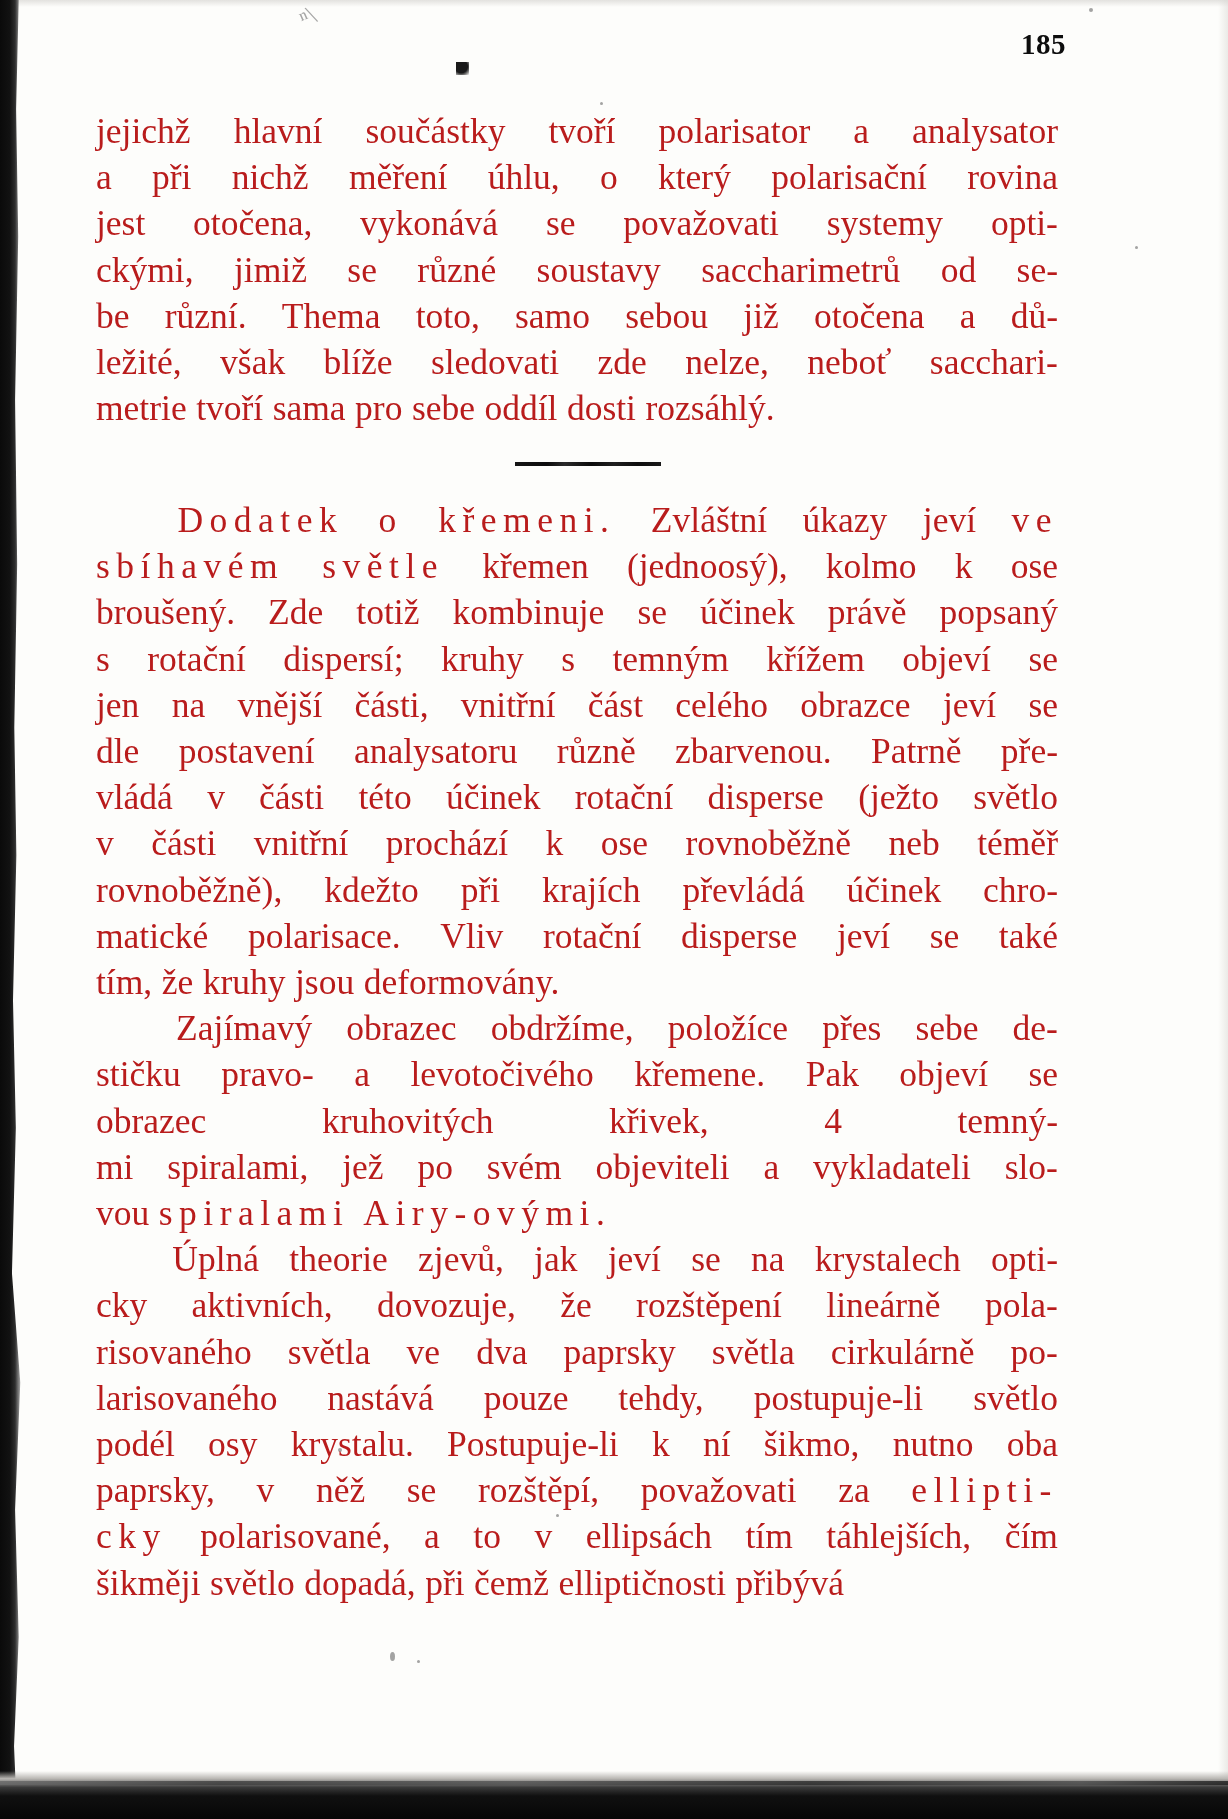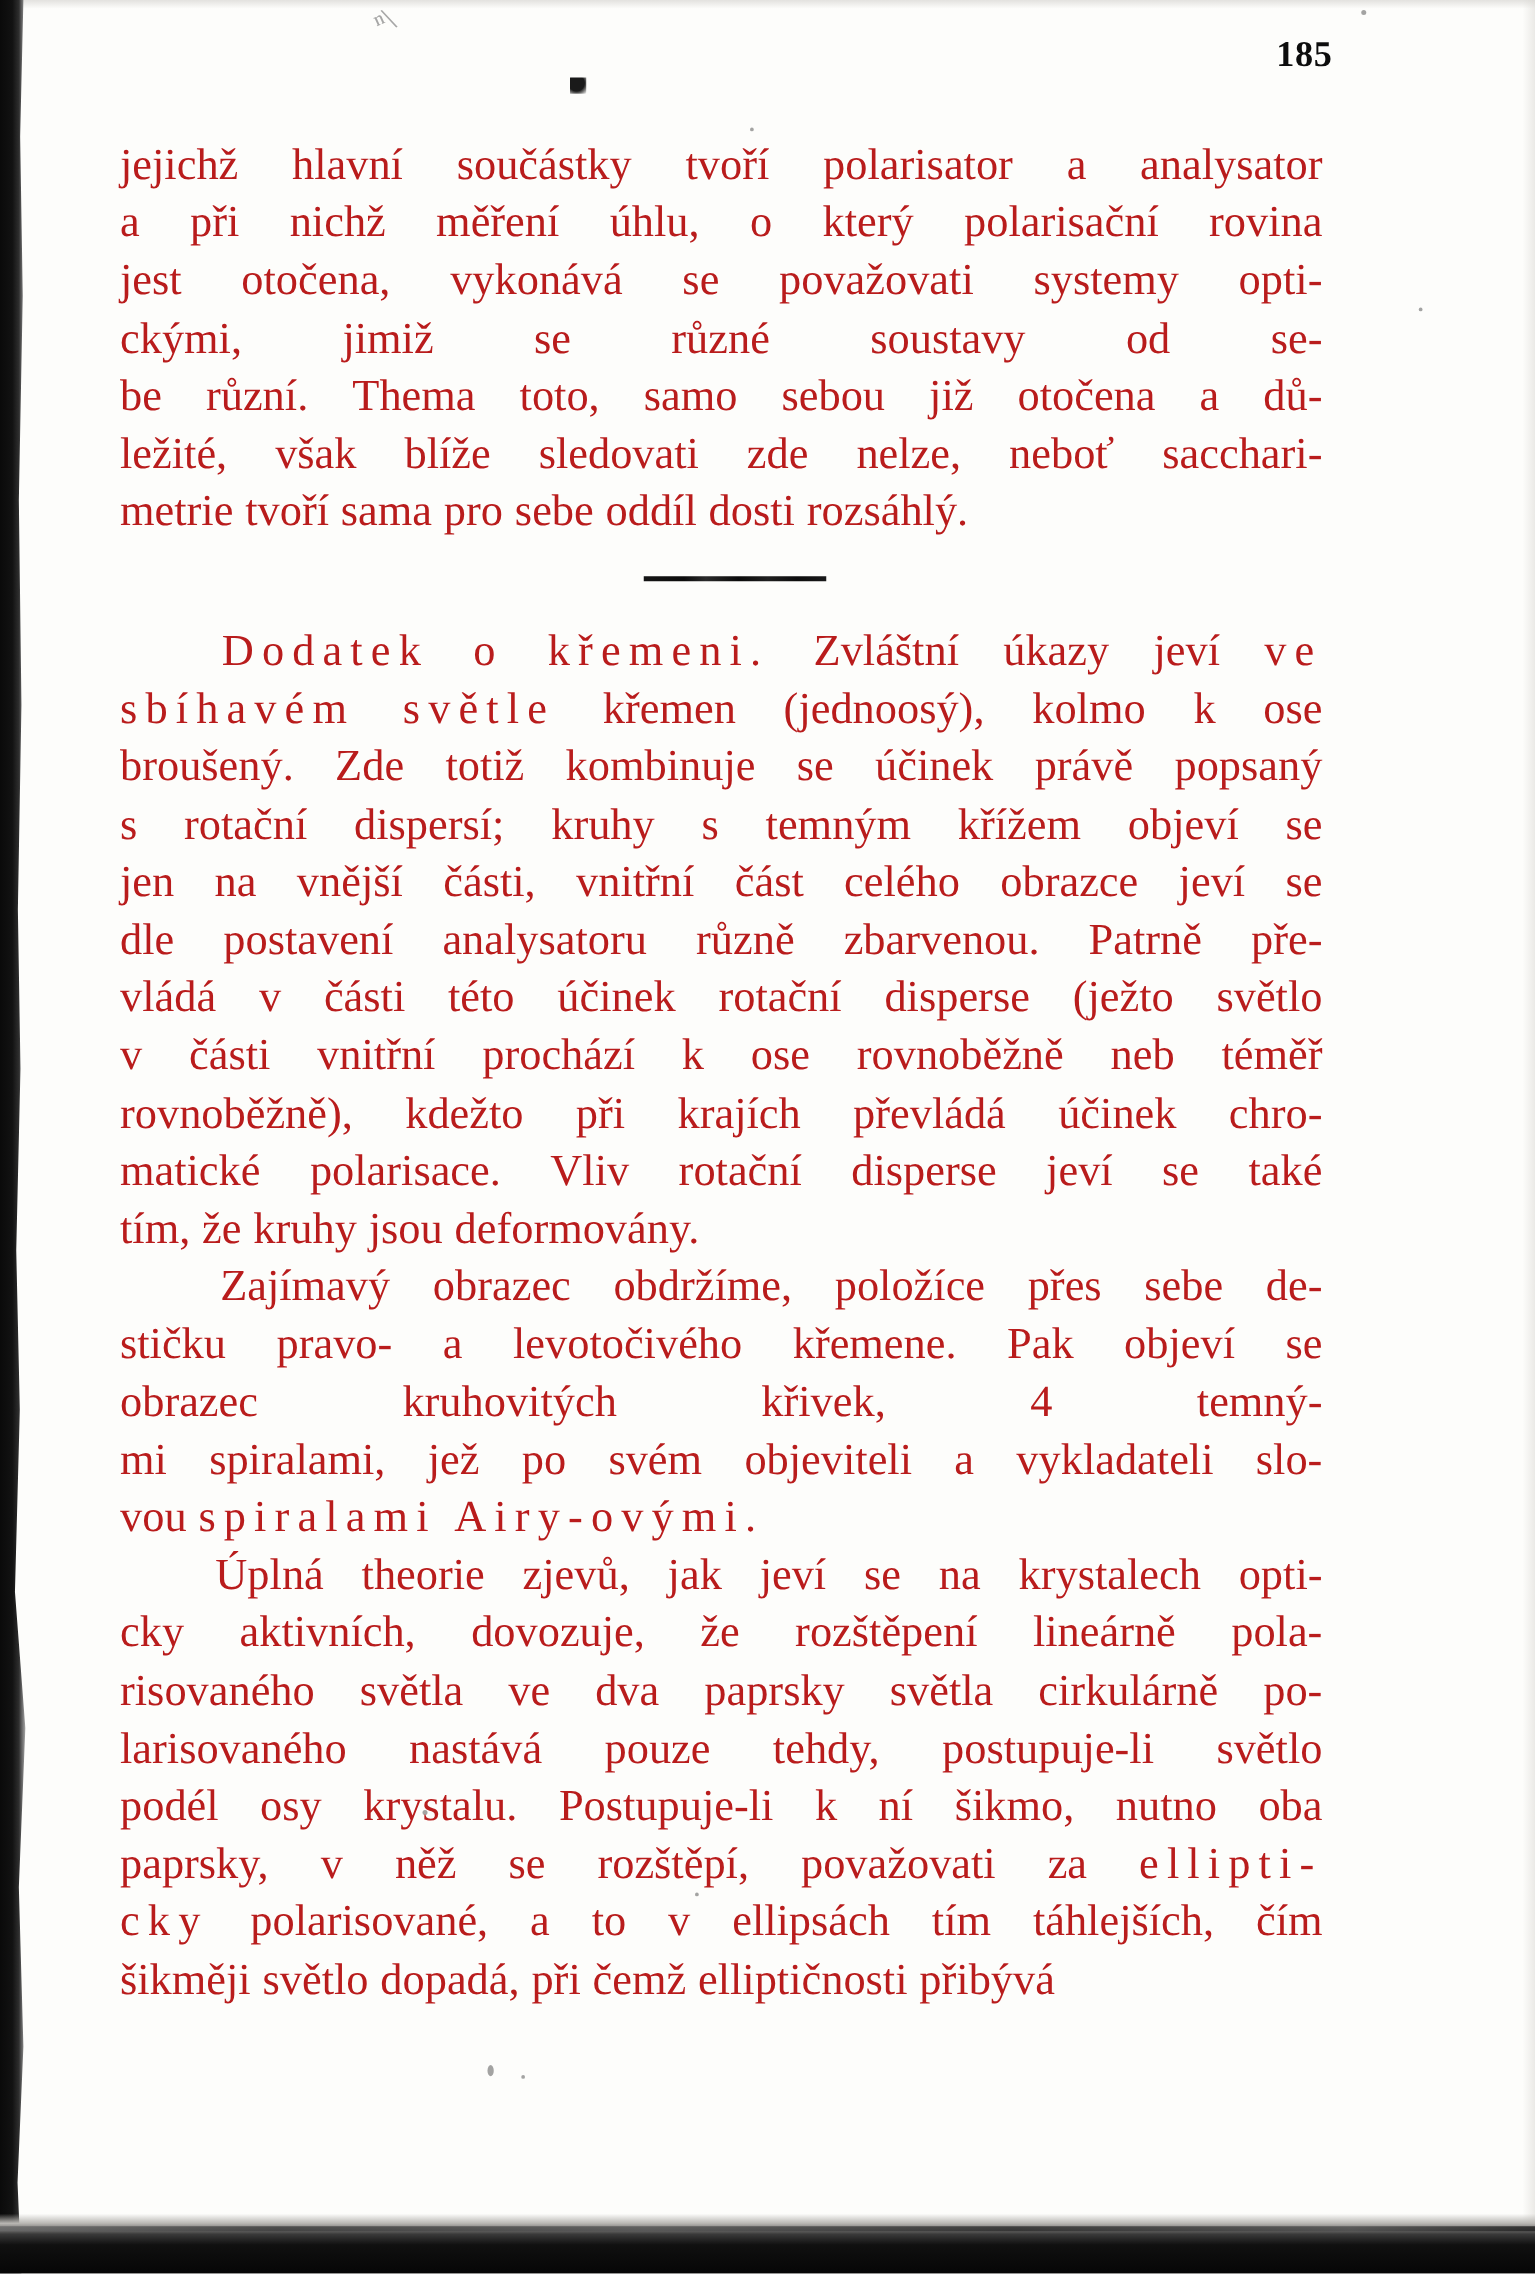--- a/index.html
+++ b/index.html
@@ -200,20 +200,21 @@
           <span>považovati</span>
           <span>systemy</span>
           <span>opti-</span>
         </span>
       <span class="line justify">
           <span>ckými,</span>
           <span>jimiž</span>
           <span>se</span>
           <span>různé</span>
           <span>soustavy</span>
+          <span>saccharimetrů</span>
           <span>od</span>
           <span>se-</span>
         </span>
       <span class="line justify">
           <span>be</span>
           <span>různí.</span>
           <span>Thema</span>
           <span>toto,</span>
           <span>samo</span>
           <span>sebou</span>

